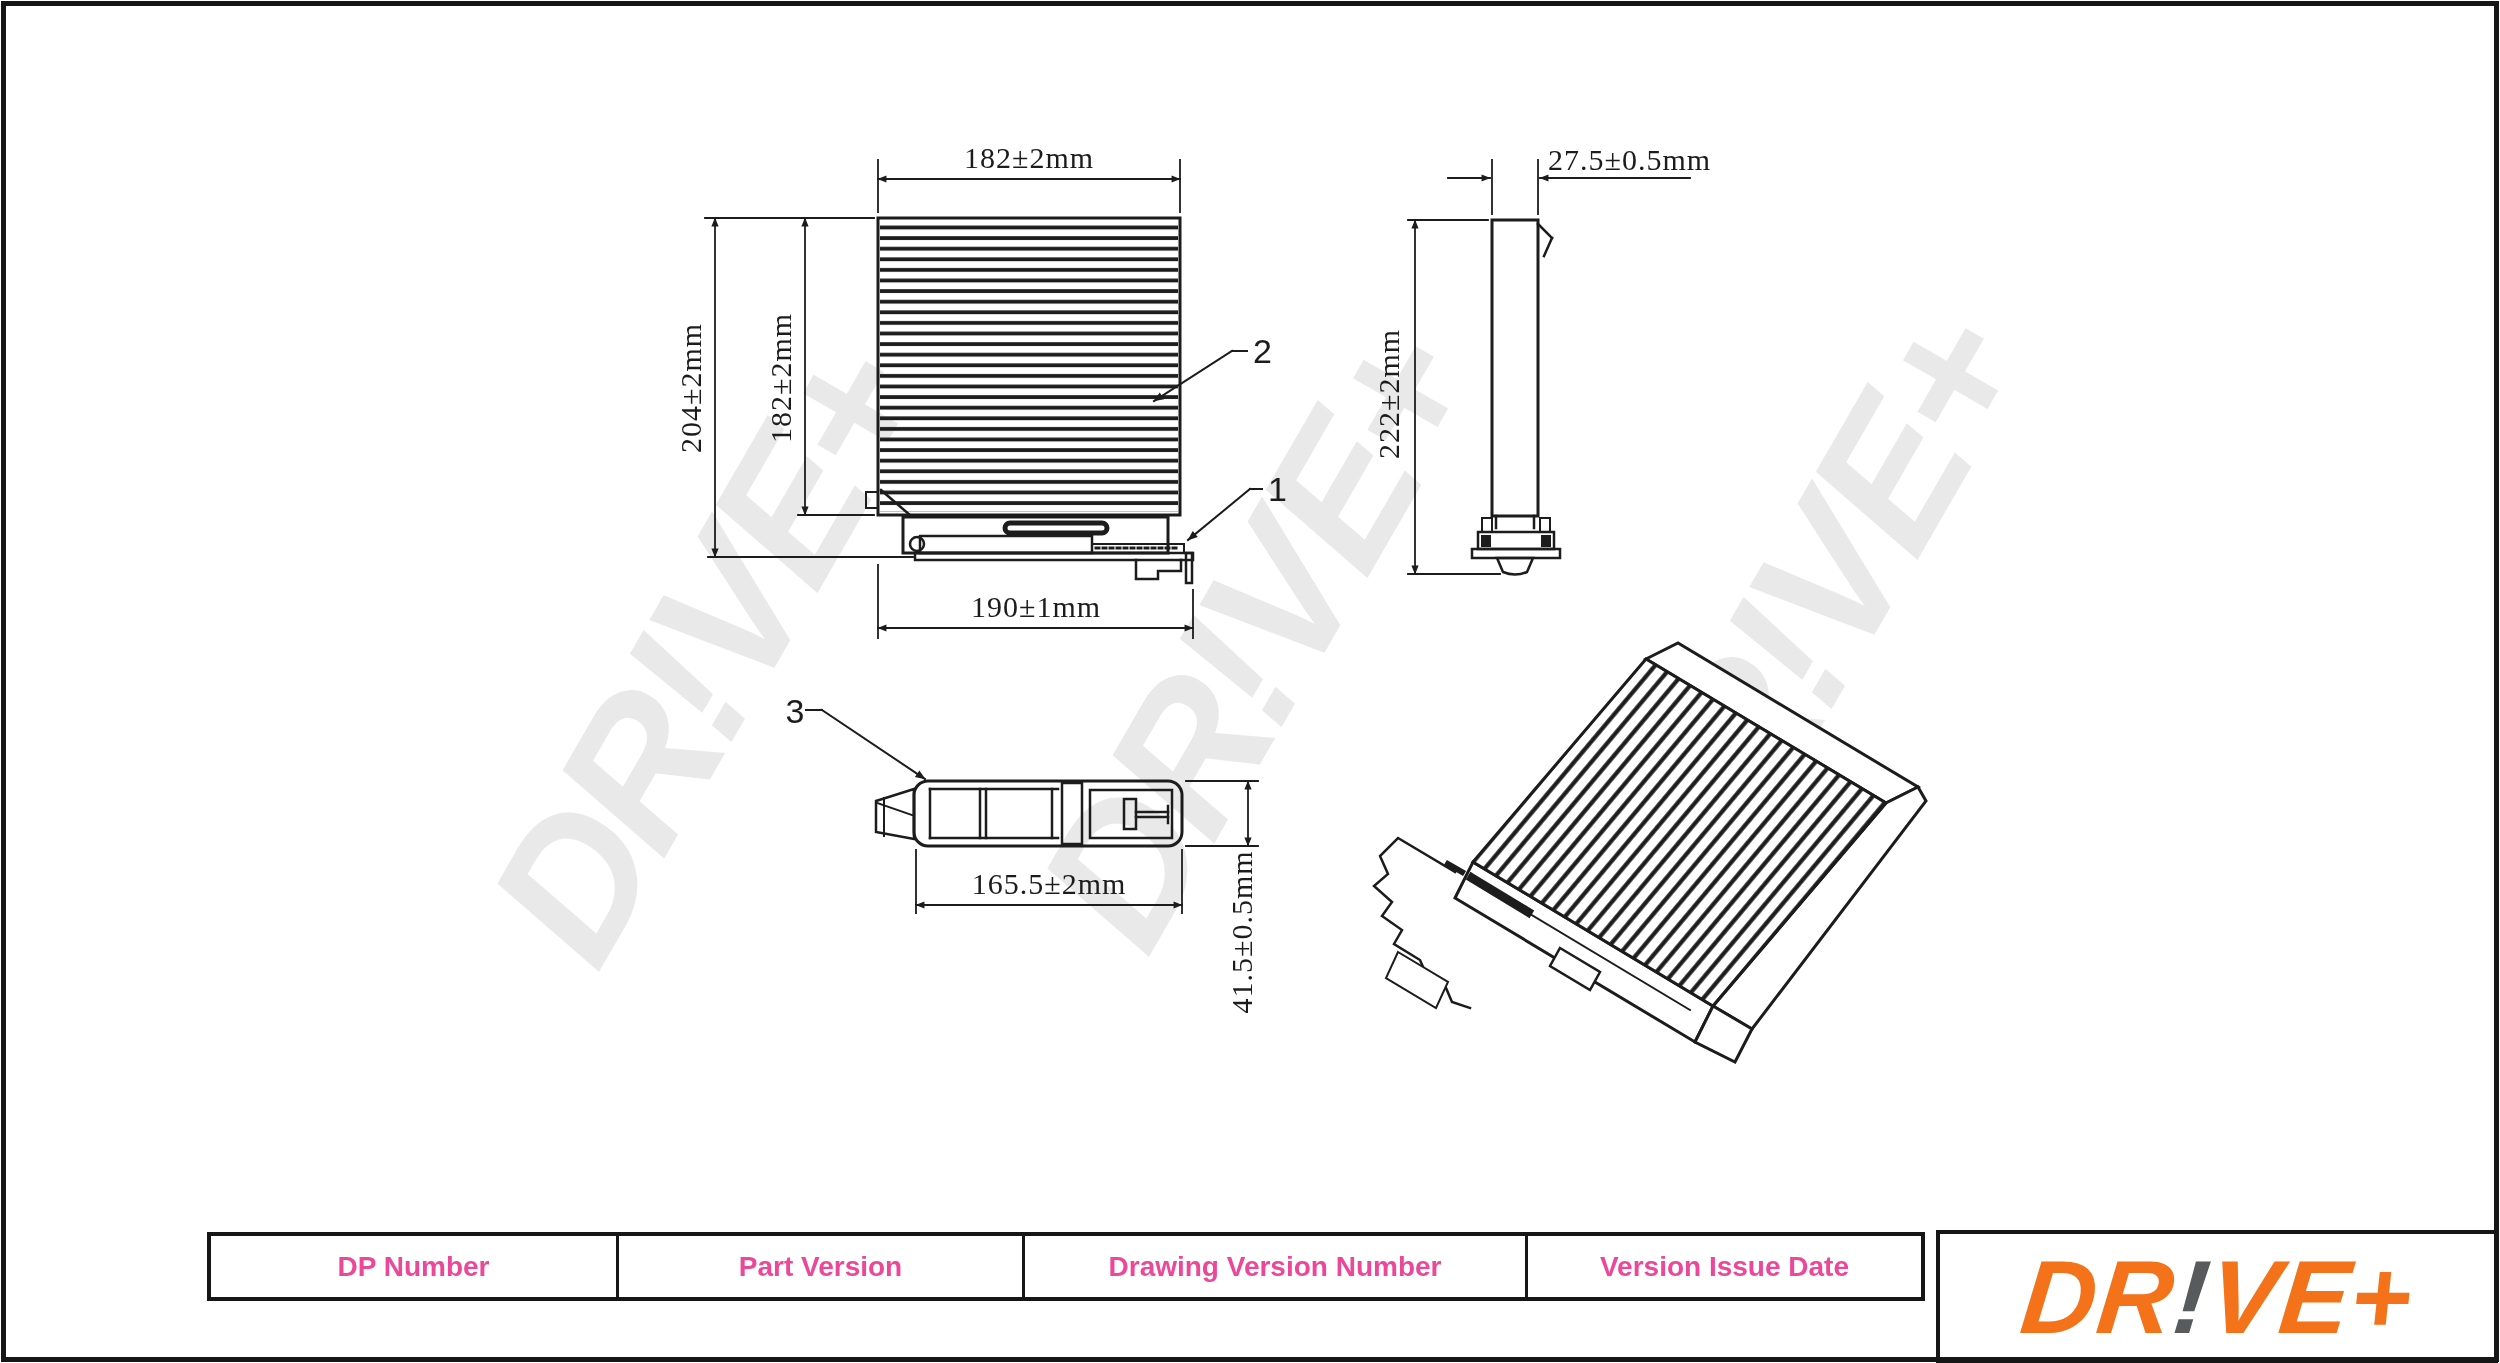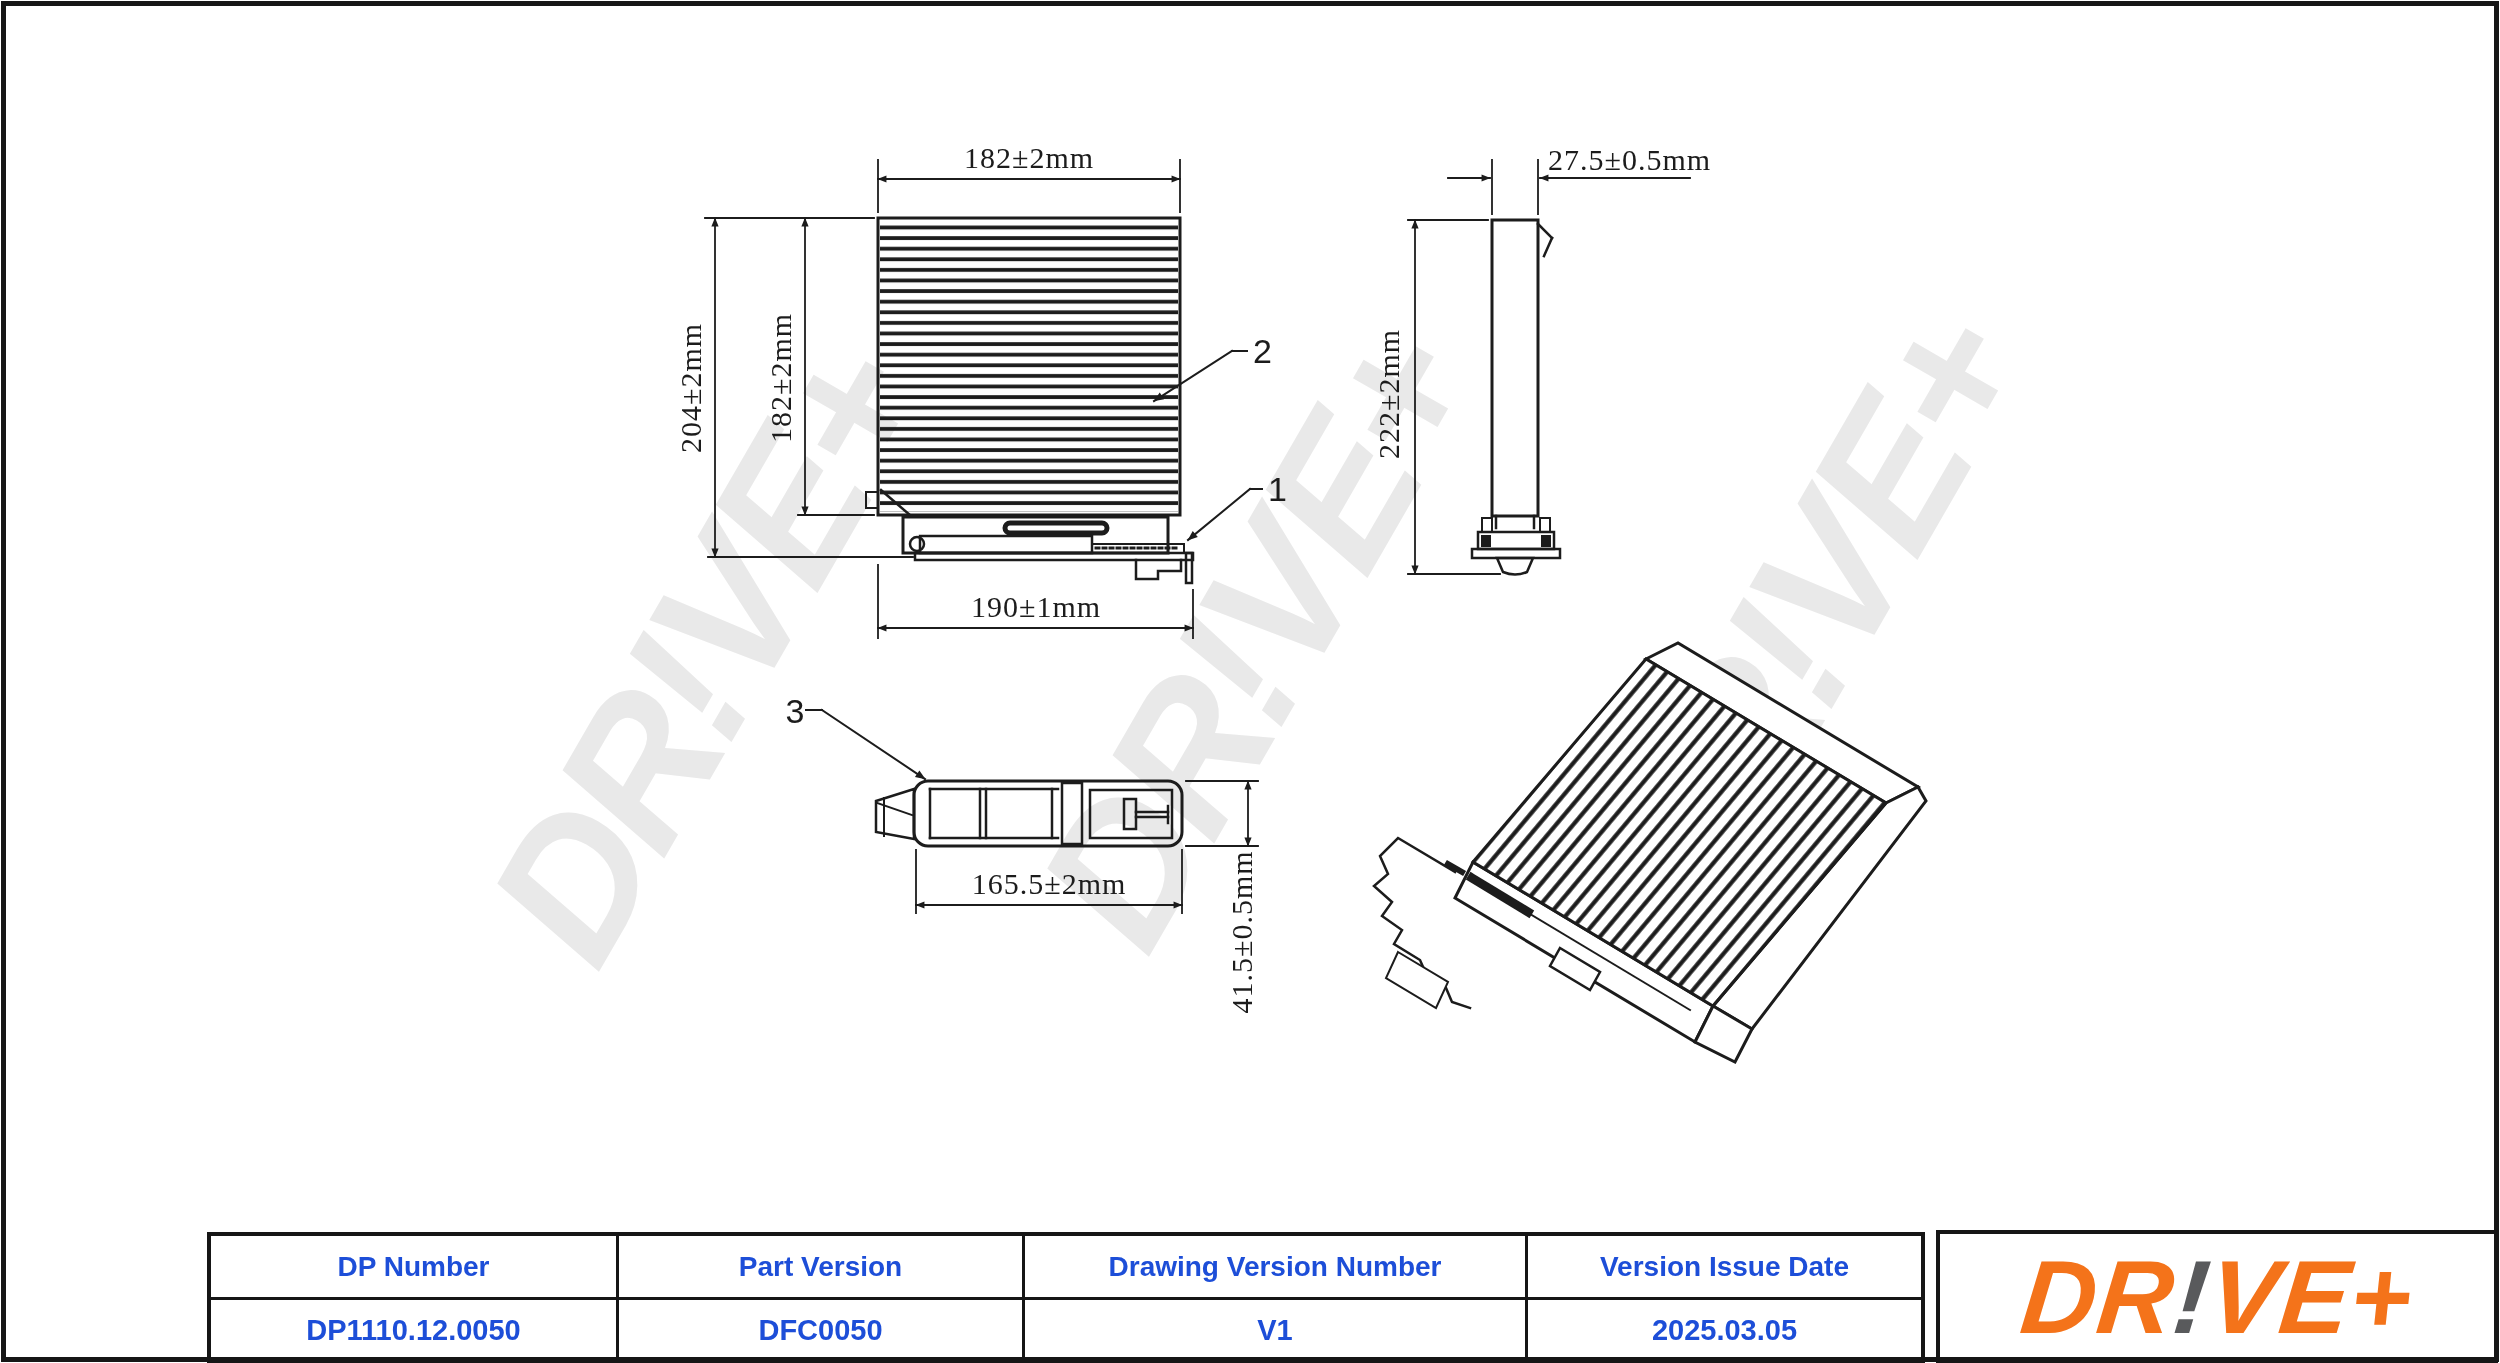--- a/index.html
+++ b/index.html
@@ -19,21 +19,21 @@
   .ln{stroke:#1c1c1c;fill:none;stroke-linecap:square;}
   .w3{stroke-width:3px;} .w25{stroke-width:2.5px;} .w2{stroke-width:2px;} .thin{stroke-width:1.8px;}
   .dim{font-family:"Liberation Serif",serif;font-size:30px;fill:#1c1c1c;letter-spacing:1px;}
   .plabel{font-family:"Liberation Sans",sans-serif;font-size:34px;fill:#1c1c1c;}
   .solid{fill:#1c1c1c;stroke:none;}
   .whitefill{fill:#ffffff;}
   
   #titleblock{position:absolute;left:207px;top:1232px;z-index:20;border-collapse:collapse;
               table-layout:fixed;}
   #titleblock td{border:3px solid #161616;text-align:center;vertical-align:middle;
-                 color:#1d4ed8;background:transparent;padding:0;}
+                 color:#ec4899;background:transparent;padding:0;}
   #titleblock tr.hdr td{height:61px;font-size:28px;font-weight:700;}
   #titleblock tr.val td{height:60px;font-size:29px;font-weight:700;}
   #titleblock{border:4px solid #161616;}
   
   #logobox{position:absolute;left:1936px;top:1230px;width:554px;height:125px;z-index:20;
            border:4px solid #161616;display:flex;align-items:center;justify-content:center;
            background:#fff;}
   #logotext{font-size:104px;font-weight:800;font-style:italic;letter-spacing:1px;
             transform:skewX(-6deg);white-space:nowrap;line-height:1;}
   .lg-orange{color:#F4731A;} .lg-gray{color:#595A5C;}
@@ -184,26 +184,20 @@
   </svg>
 
   <table id="titleblock">
     <tbody>
         <tr class="hdr">
       <td style="width:405px">DP Number</td>
       <td style="width:403px">Part Version</td>
       <td style="width:500px">Drawing Version Number</td>
       <td style="width:393px">Version Issue Date</td>
     </tr>
-    <tr class="val">
-      <td>DP1110.12.0050</td>
-      <td>DFC0050</td>
-      <td>V1</td>
-      <td>2025.03.05</td>
-    </tr>
   </tbody>
     </table>
 
   <div id="logobox">
     <div id="logotext">
       <span class="lg-orange">DR</span><span class="lg-gray">!</span><span class="lg-orange">VE</span><span class="lg-orange">+</span>
     </div>
   </div>
 
   <div id="frame"></div>

